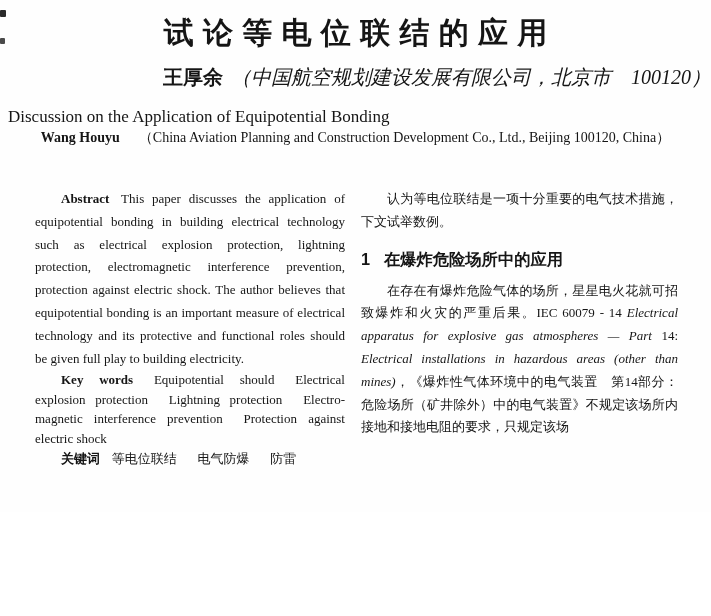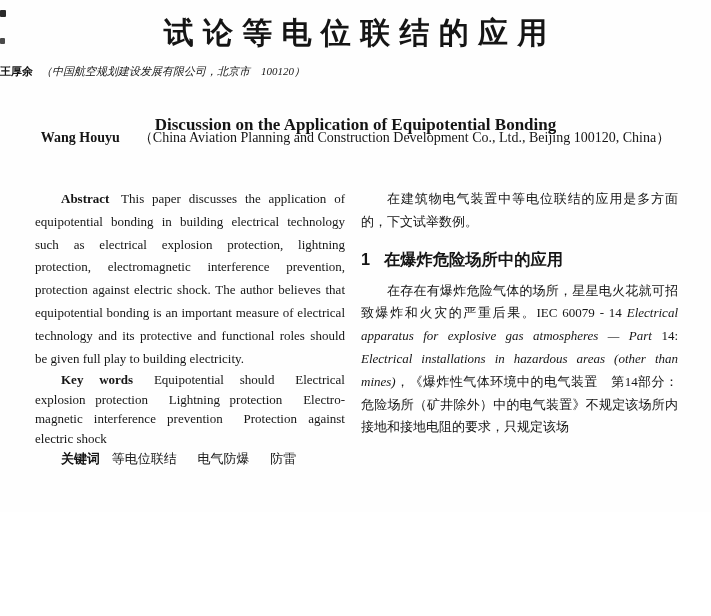--- a/index.html
+++ b/index.html
@@ -30,36 +30,36 @@
     font-family: "Liberation Sans", "DejaVu Sans", sans-serif;
     font-weight: 700;
     font-size: 30px;
     letter-spacing: 0.31em;
     text-indent: 0.31em;
     white-space: nowrap;
   }
   .author-cn {
     position: absolute;
     top: 64px; left: 0; right: 0;
-    text-align: left;
-    font-size: 11px;
+    text-align: right;
+    font-size: 20px;
     white-space: nowrap;
   }
   .author-cn .author-name {
     font-family: "Liberation Sans", "DejaVu Sans", sans-serif;
     font-weight: 700;
     margin-right: 8px;
   }
   .author-cn .author-affil { font-style: italic; }
   .title-en {
     position: absolute;
     top: 99px; left: 0; right: 0;
-    margin: 16px;
-    text-align: center;
-    font-weight: 700;
+    margin: 8px;
+    text-align: left;
+    font-weight: 400;
     font-size: 17px;
     white-space: nowrap;
   }
   .author-en {
     position: absolute;
     top: 129px; left: 0; right: 0;
     text-align: center;
     font-size: 14px;
     white-space: nowrap;
   }
@@ -142,21 +142,21 @@
 
       <p class="para indent kw-cn">
         <span class="hei">关键词</span><span class="gap-s"></span><span><span>等电位联结</span><span class="gap"></span><span>电气防爆</span><span class="gap"></span><span>防雷</span><span class="gap"></span><span class="gap"></span></span>
       </p>
 
     </div>
 
     <div class="col col-right">
 
 
-      <p class="para indent">在建筑物电气装置中等电位联结的应用是多方面的，下文试举数例。</p>
+      <p class="para indent">认为等电位联结是一项十分重要的电气技术措施，下文试举数例。</p>
 
       <h3 class="sec-heading">
         <span>1</span><span class="sec-num-gap"></span><span>在爆炸危险场所中的应用</span>
       </h3>
 
       <p class="para indent"><span>在存在有爆炸危险气体的场所，星星电火花就可招致爆炸和火灾的严重后果。IEC 60079 - 14 </span><span class="seg-i">Electrical apparatus for explosive gas atmospheres — Part </span><span>14: </span><span class="seg-i">Electrical installations in hazardous areas (other than mines)</span><span>，《爆炸性气体环境中的电气装置　第14部分：危险场所（矿井除外）中的电气装置》不规定该场所内接地和接地电阻的要求，只规定该场</span></p>
 
     </div>
 
   </div>

